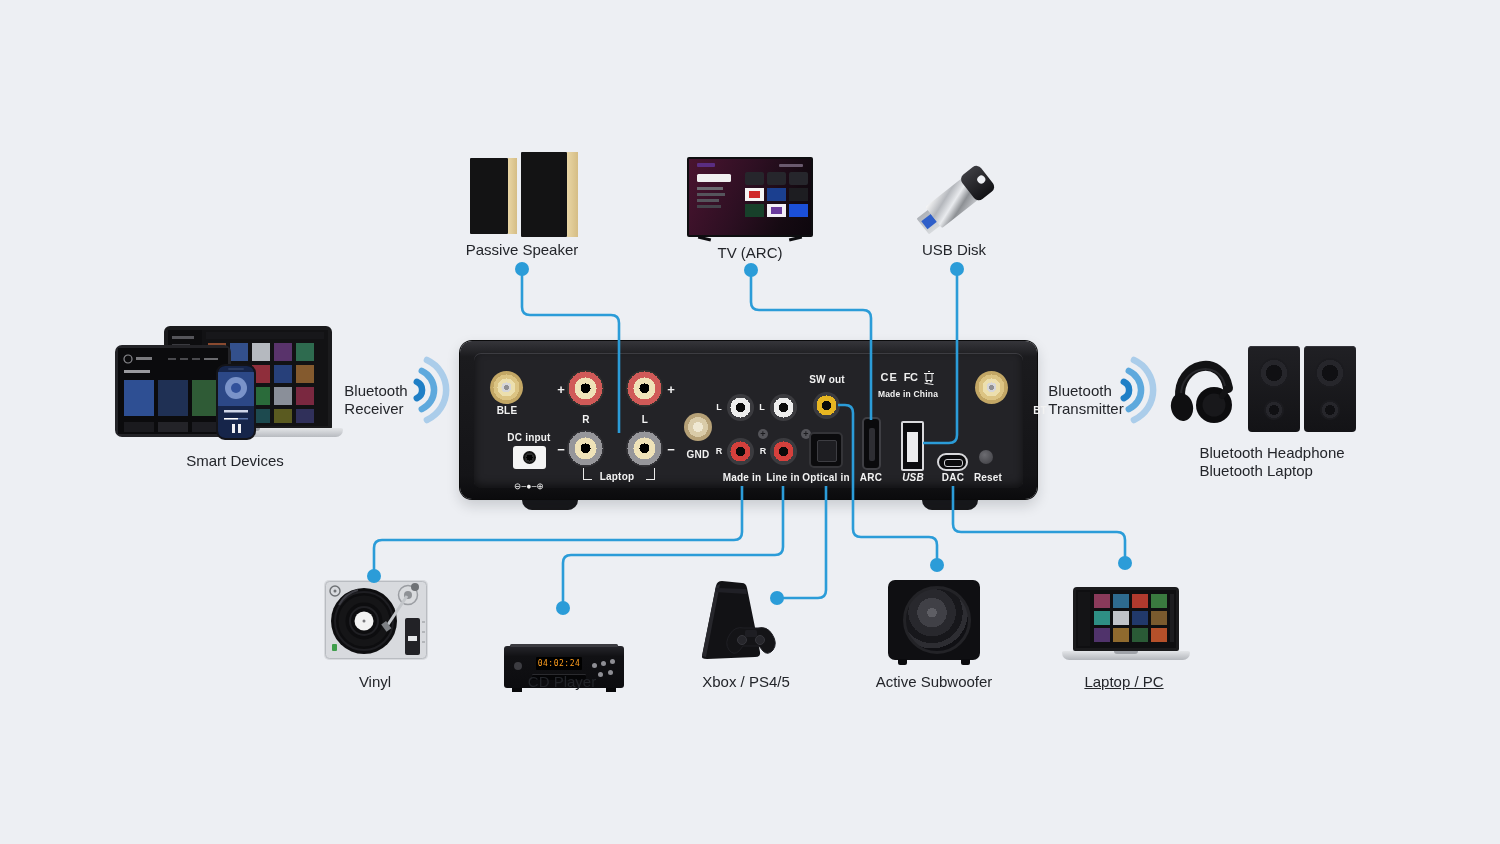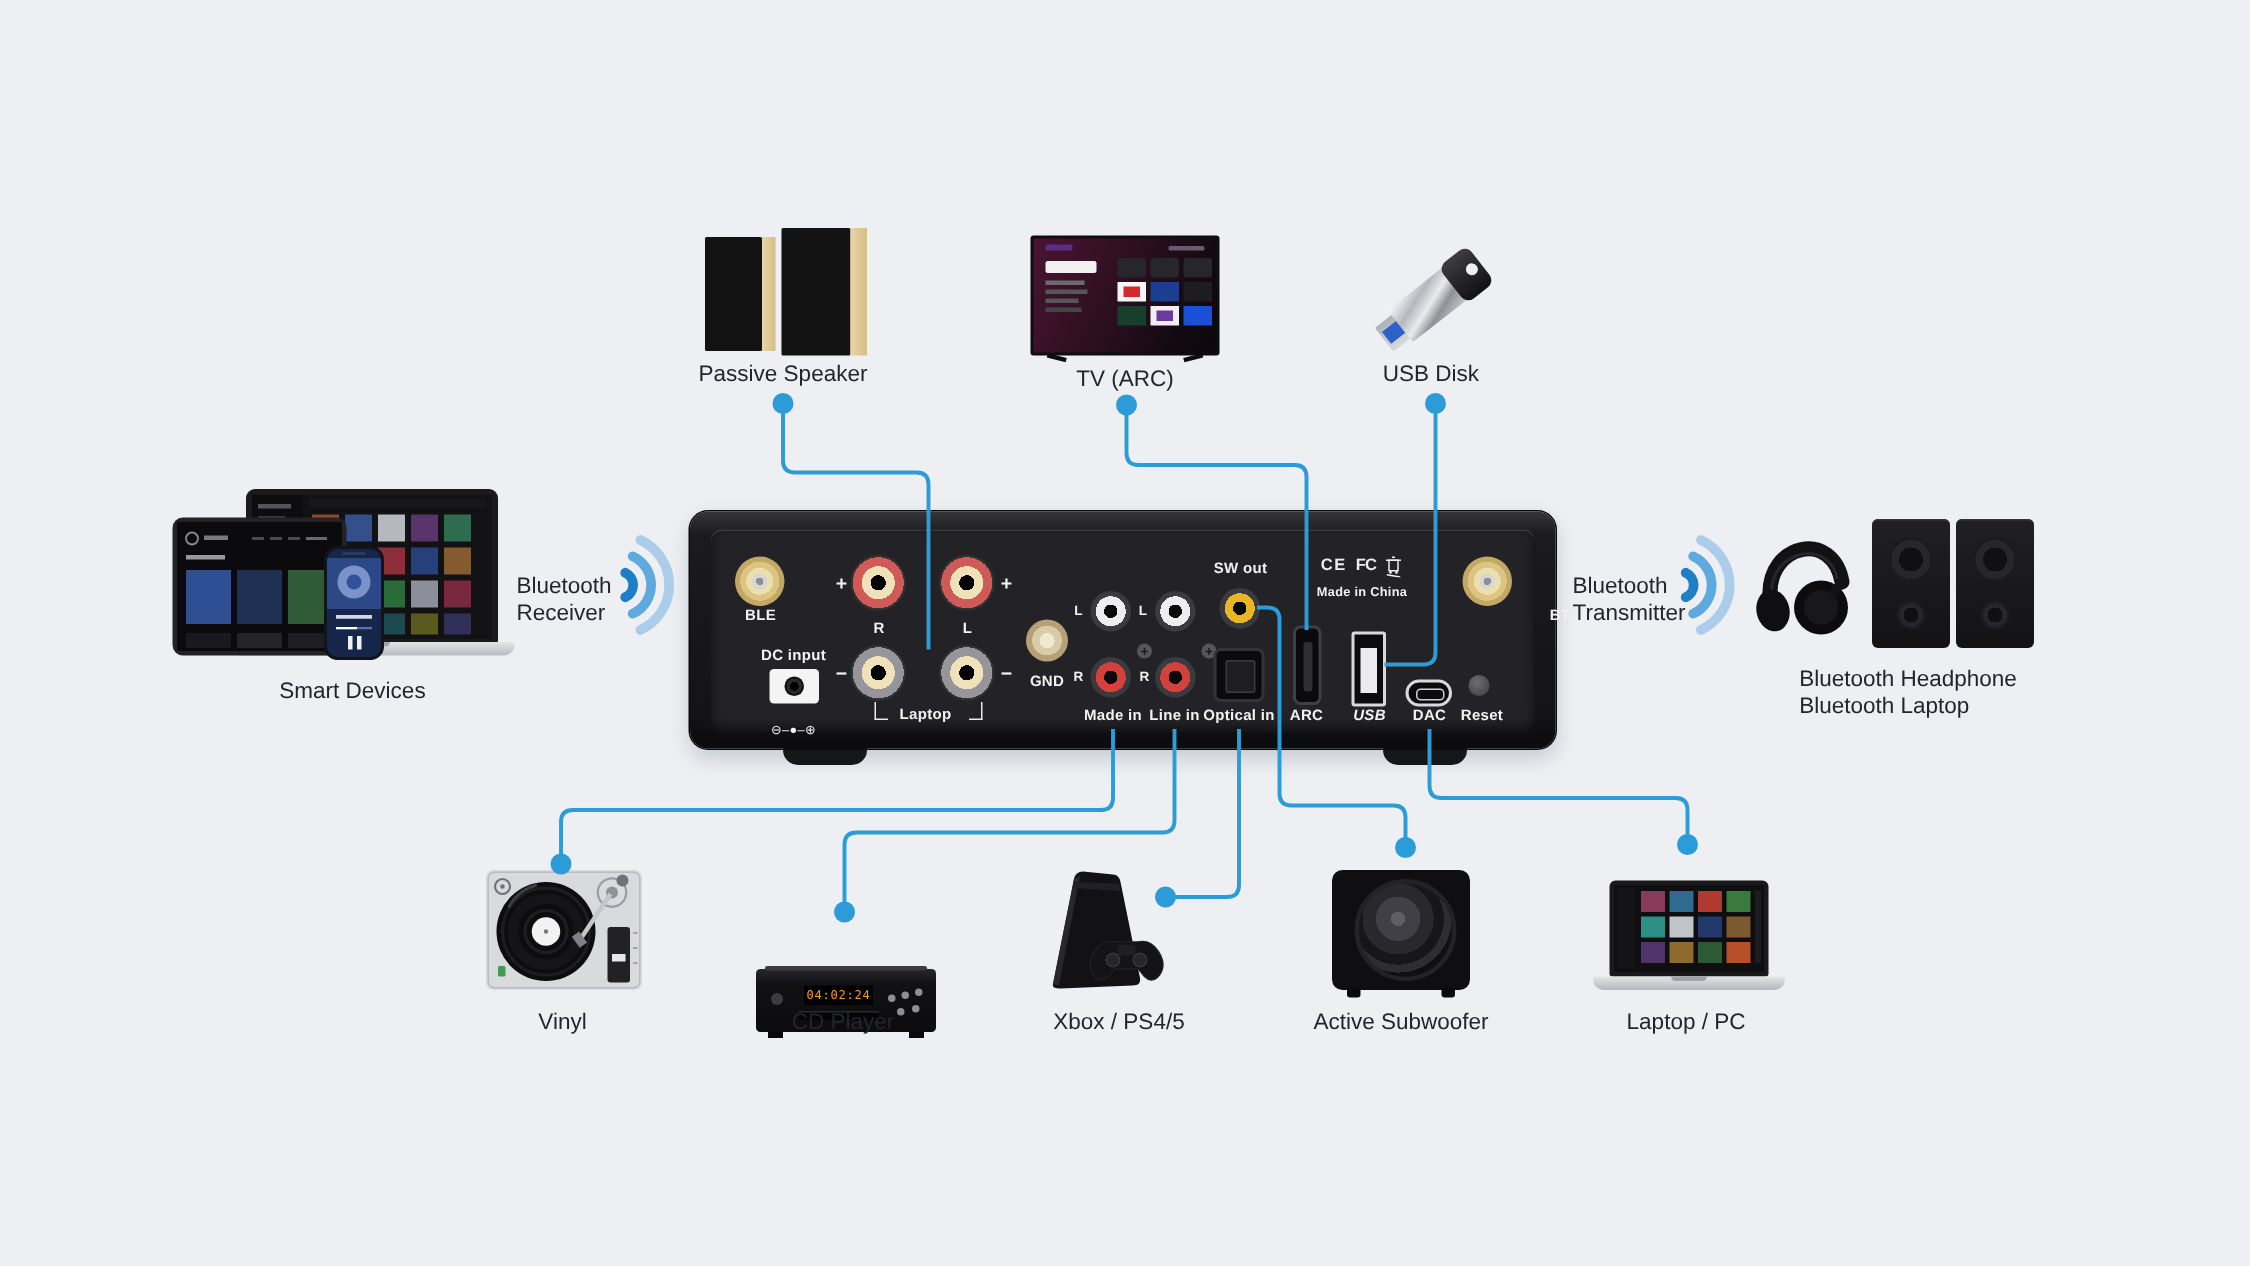--- a/index.html
+++ b/index.html
@@ -378,21 +378,21 @@
       <rect x="18" y="38" width="16" height="14" fill="#50336b"></rect>
         <rect x="37" y="38" width="16" height="14" fill="#8f6a2e"></rect>
       <rect x="56" y="38" width="16" height="14" fill="#2a5a36"></rect>
         <rect x="75" y="38" width="16" height="14" fill="#b5502a"></rect>
       <rect x="94" y="4" width="4" height="48" fill="#1d1d20"></rect>
     </svg>
   </div>
   <div class="abs" style="left:1062px;top:651px;width:128px;height:9px;background:linear-gradient(180deg,#e3e5e8,#b4b7bc);border-radius:2px 2px 8px 8px;">
     <div class="abs" style="left:52px;top:0;width:24px;height:3px;background:#9fa2a8;border-radius:0 0 3px 3px;"></div>
   </div>
-  <div class="devlbl" style="left:1124px;top:673px;">Laptop / PC</div>
+  <div class="devlbl" style="left:1124px;top:673px;text-decoration:underline;">Laptop / PC</div>
 
   <svg class="abs dot-line" style="left:0;top:0;" width="1500" height="844" viewBox="0 0 1500 844">
     <g stroke="#2b9cd8" stroke-width="2.6" fill="none">
       <path d="M522 269 L522 307 Q522 315 530 315 L611 315 Q619 315 619 323 L619 433"></path>
       <path d="M751 270 L751 302 Q751 310 759 310 L863 310 Q871 310 871 318 L871 420"></path>
       <path d="M957 269 L957 435 Q957 443 949 443 L923 443"></path>
       <path d="M742 486 L742 532 Q742 540 734 540 L382 540 Q374 540 374 548 L374 574"></path>
       <path d="M783 486 L783 547 Q783 555 775 555 L571 555 Q563 555 563 563 L563 606"></path>
       <path d="M826 486 L826 590 Q826 598 818 598 L779 598"></path>
       <path d="M838 405 L845 405 Q853 405 853 413 L853 529 Q853 537 861 537 L929 537 Q937 537 937 545 L937 563"></path>

